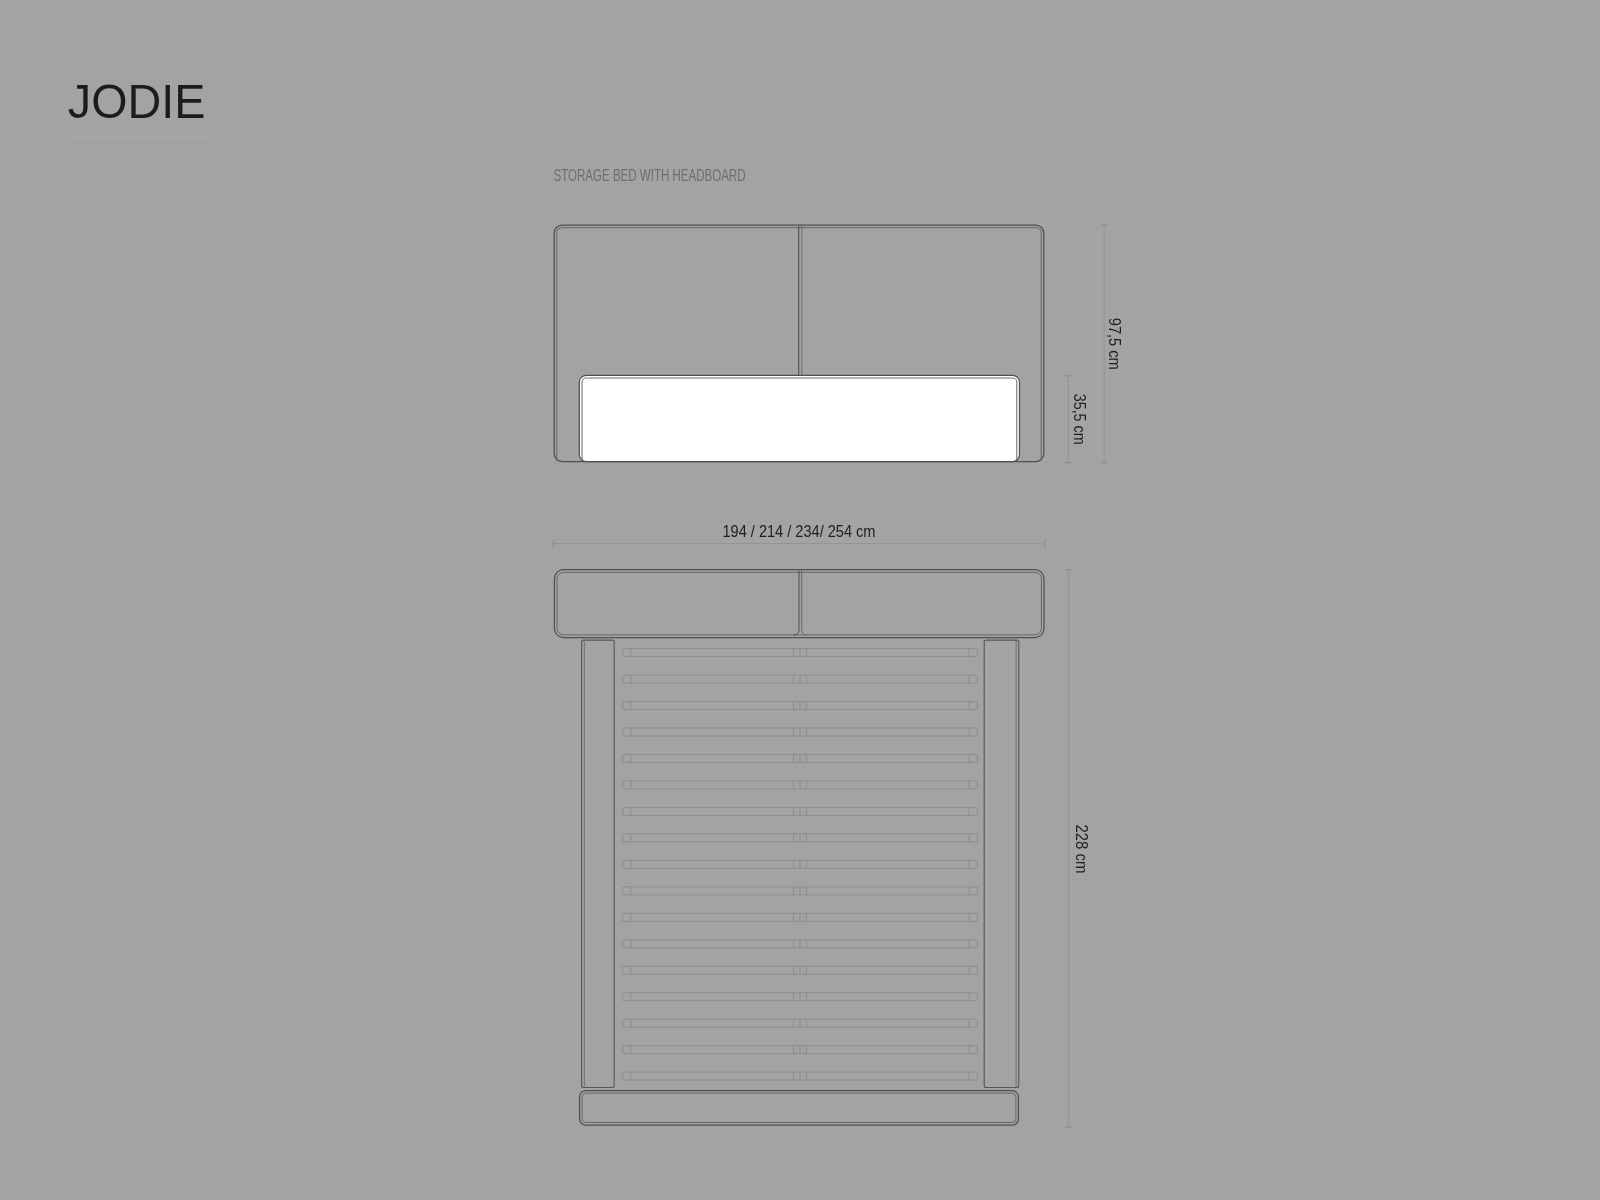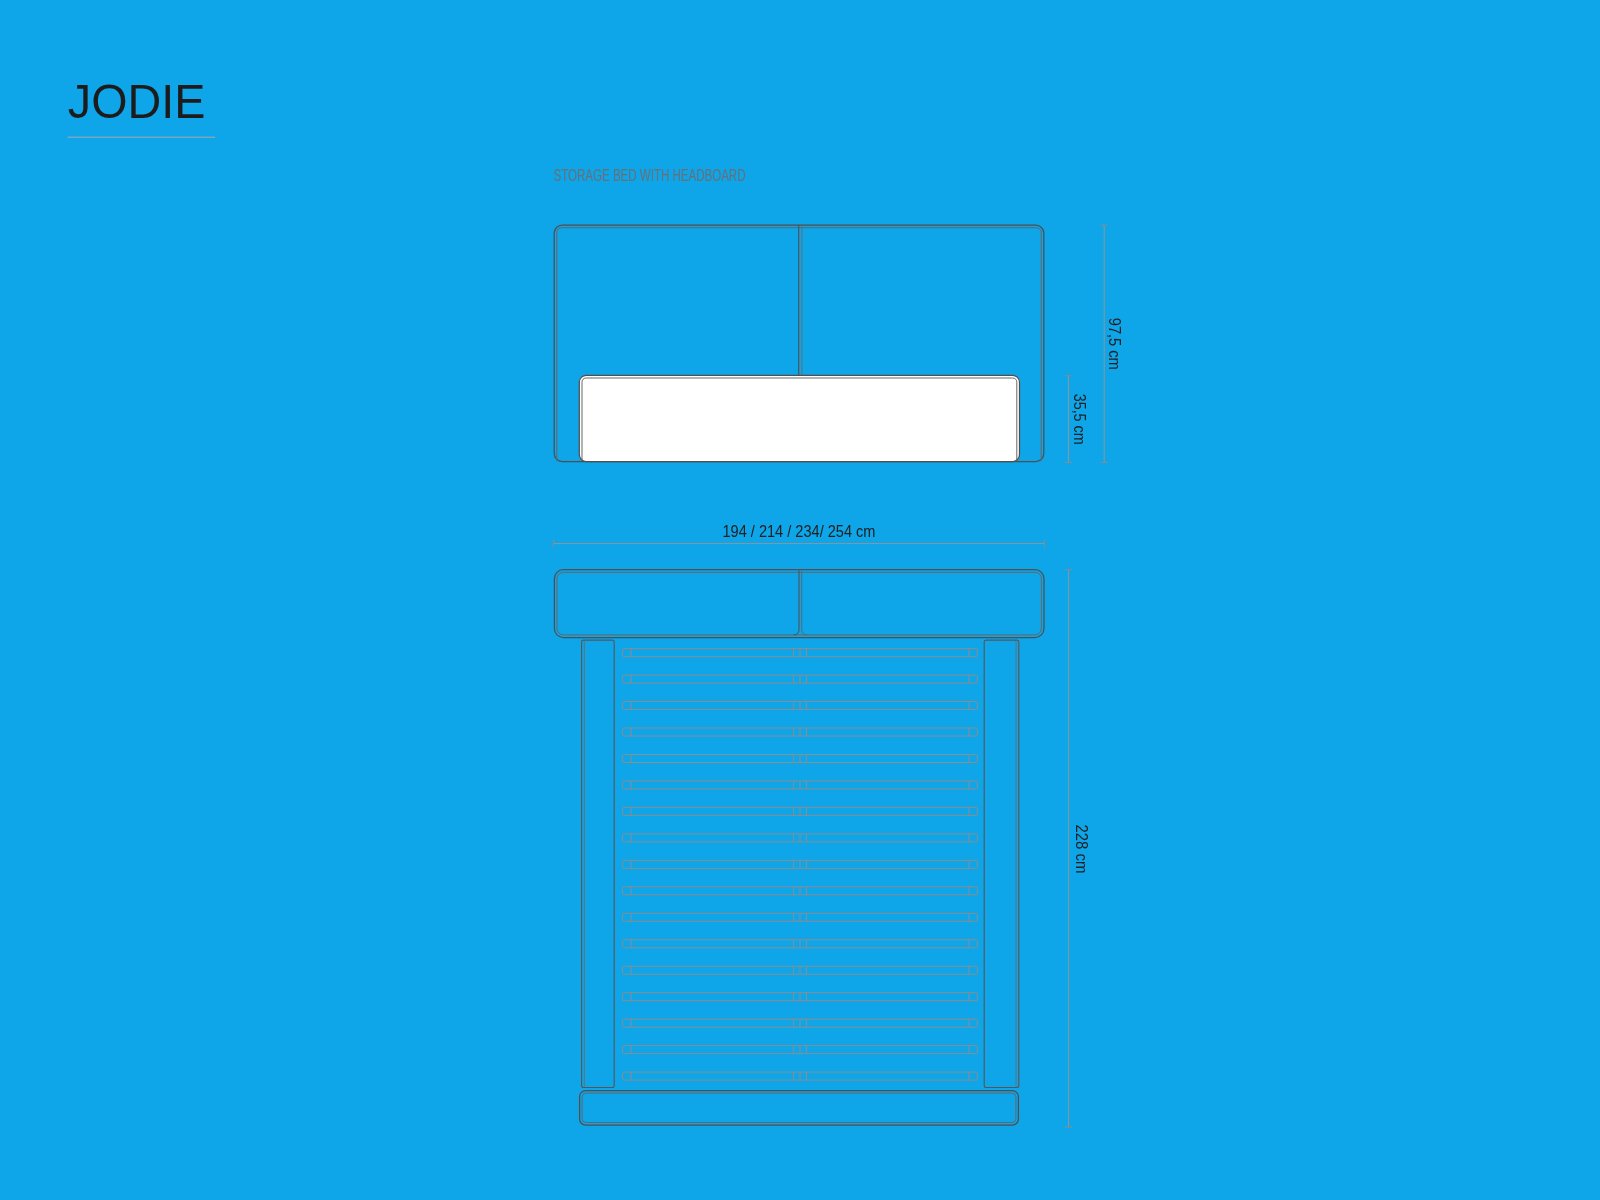--- a/index.html
+++ b/index.html
@@ -1,16 +1,16 @@
 <!DOCTYPE html>
 <html><head>
 <meta charset="utf-8">
 <style>
   html,body{margin:0;padding:0;background:#ffffff;}
-  .page{position:relative;width:1600px;height:1200px;background:#0ea5e9;overflow:hidden;}
+  .page{position:relative;width:1600px;height:1200px;background:#a3a3a3;overflow:hidden;}
   svg text{font-family:"Liberation Sans", sans-serif;}
 </style>
 </head>
 <body>
 <div class="page">
 <svg width="1600" height="1200" viewBox="0 0 1600 1200" xmlns="http://www.w3.org/2000/svg">
 
   <text x="67.8" y="117.8" font-size="48" fill="#1c1c1c" textLength="137.5" lengthAdjust="spacingAndGlyphs">JODIE</text>
 
   <line x1="67.5" y1="137.2" x2="215" y2="137.2" stroke="#aaaaaa" stroke-width="1"></line>

